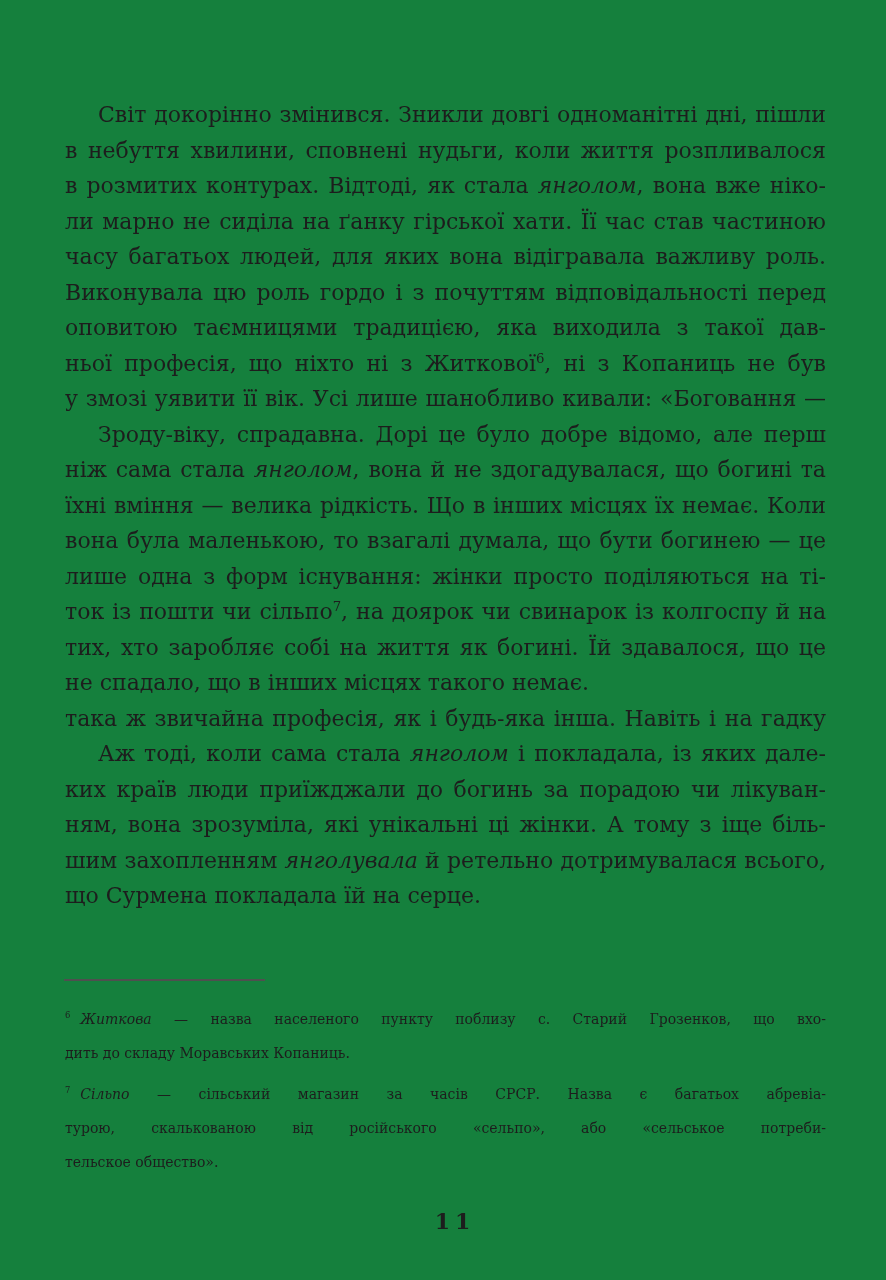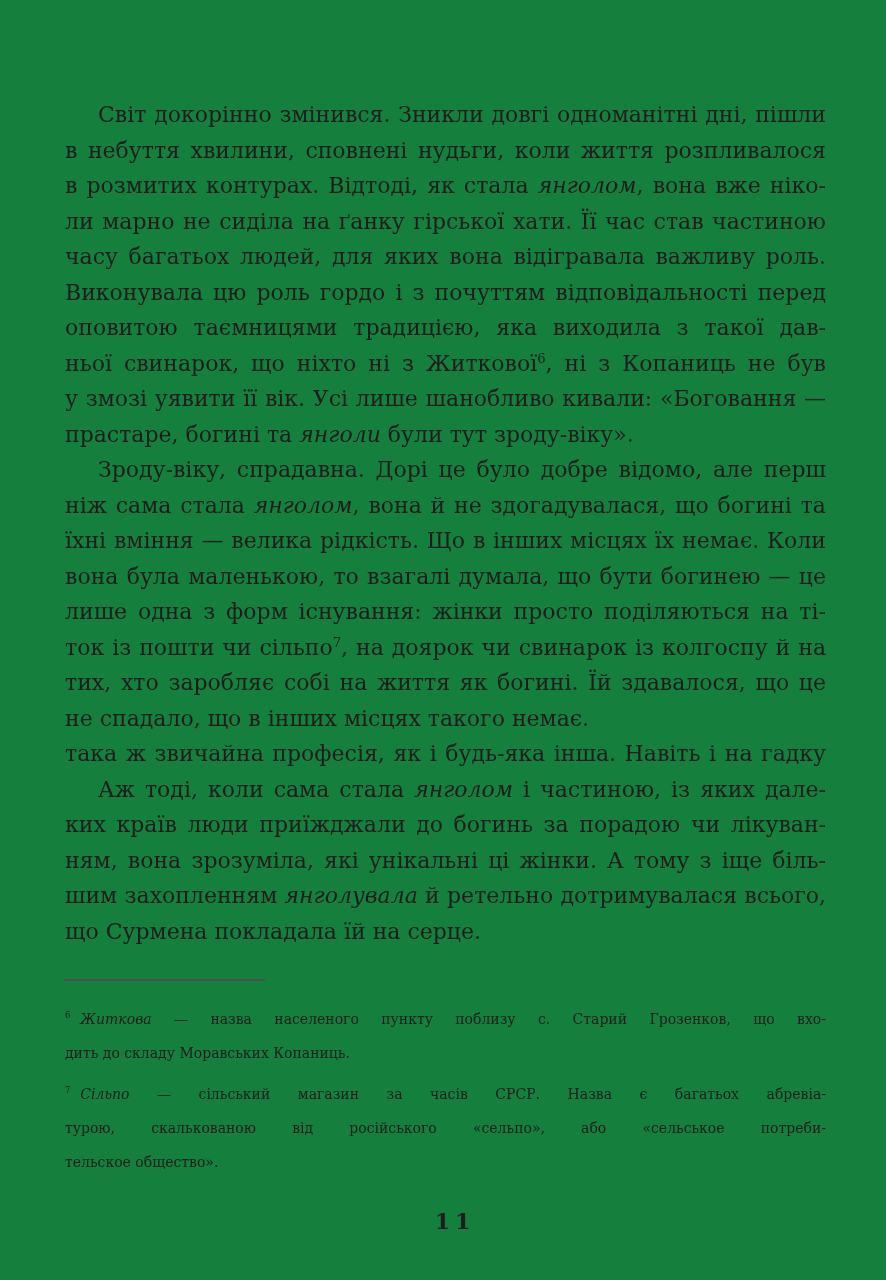--- a/index.html
+++ b/index.html
@@ -60,37 +60,36 @@
 <div class="page">
   <div class="body-text">
       <div class="para">
         <div class="line first"><span>Світ докорінно змінився. Зникли довгі одноманітні дні, пішли</span></div>
         <div class="line"><span>в небуття хвилини, сповнені нудьги, коли життя розпливалося</span></div>
         <div class="line"><span>в розмитих контурах. Відтоді, як стала </span><i>янголом</i><span>, вона вже ніко-</span></div>
         <div class="line"><span>ли марно не сиділа на ґанку гірської хати. Її час став частиною</span></div>
         <div class="line"><span>часу багатьох людей, для яких вона відігравала важливу роль.</span></div>
         <div class="line"><span>Виконувала цю роль гордо і з почуттям відповідальності перед</span></div>
         <div class="line"><span>оповитою таємницями традицією, яка виходила з такої дав-</span></div>
-        <div class="line"><span>ньої свинарок, що ніхто ні з Житкової</span><sup>6</sup><span>, ні з Копаниць не був</span></div>
+        <div class="line"><span>ньої професія, що ніхто ні з Житкової</span><sup>6</sup><span>, ні з Копаниць не був</span></div>
         <div class="line"><span>у змозі уявити її вік. Усі лише шанобливо кивали: «Боговання —</span></div>
-        <div class="line last"><span>прастаре, богині та </span><i>янголи</i><span> були тут зроду-віку».</span></div>
       </div>
       <div class="para">
         <div class="line first"><span>Зроду-віку, спрадавна. Дорі це було добре відомо, але перш</span></div>
         <div class="line"><span>ніж сама стала </span><i>янголом</i><span>, вона й не здогадувалася, що богині та</span></div>
         <div class="line"><span>їхні вміння — велика рідкість. Що в інших місцях їх немає. Коли</span></div>
         <div class="line"><span>вона була маленькою, то взагалі думала, що бути богинею — це</span></div>
         <div class="line"><span>лише одна з форм існування: жінки просто поділяються на ті-</span></div>
         <div class="line"><span>ток із пошти чи сільпо</span><sup>7</sup><span>, на доярок чи свинарок із колгоспу й на</span></div>
         <div class="line"><span>тих, хто заробляє собі на життя як богині. Їй здавалося, що це</span></div>
         <div class="line last"><span>не спадало, що в інших місцях такого немає.</span></div>
         <div class="line"><span>така ж звичайна професія, як і будь-яка інша. Навіть і на гадку</span></div>
       </div>
       <div class="para">
-        <div class="line first"><span>Аж тоді, коли сама стала </span><i>янголом</i><span> і частиною, із яких дале-</span></div>
+        <div class="line first"><span>Аж тоді, коли сама стала </span><i>янголом</i><span> і покладала, із яких дале-</span></div>
         <div class="line"><span>ких країв люди приїжджали до богинь за порадою чи лікуван-</span></div>
         <div class="line"><span>ням, вона зрозуміла, які унікальні ці жінки. А тому з іще біль-</span></div>
         <div class="line"><span>шим захопленням </span><i>янголувала</i><span> й ретельно дотримувалася всього,</span></div>
         <div class="line last"><span>що Сурмена покладала їй на серце.</span></div>
       </div>
     </div>
   <div class="separator"></div>
   <div class="footnotes">
       <div class="footnote">
         <div class="line first"><sup>6</sup><i>Житкова</i><span> — назва населеного пункту поблизу с. Старий Грозенков, що вхо-</span></div>

